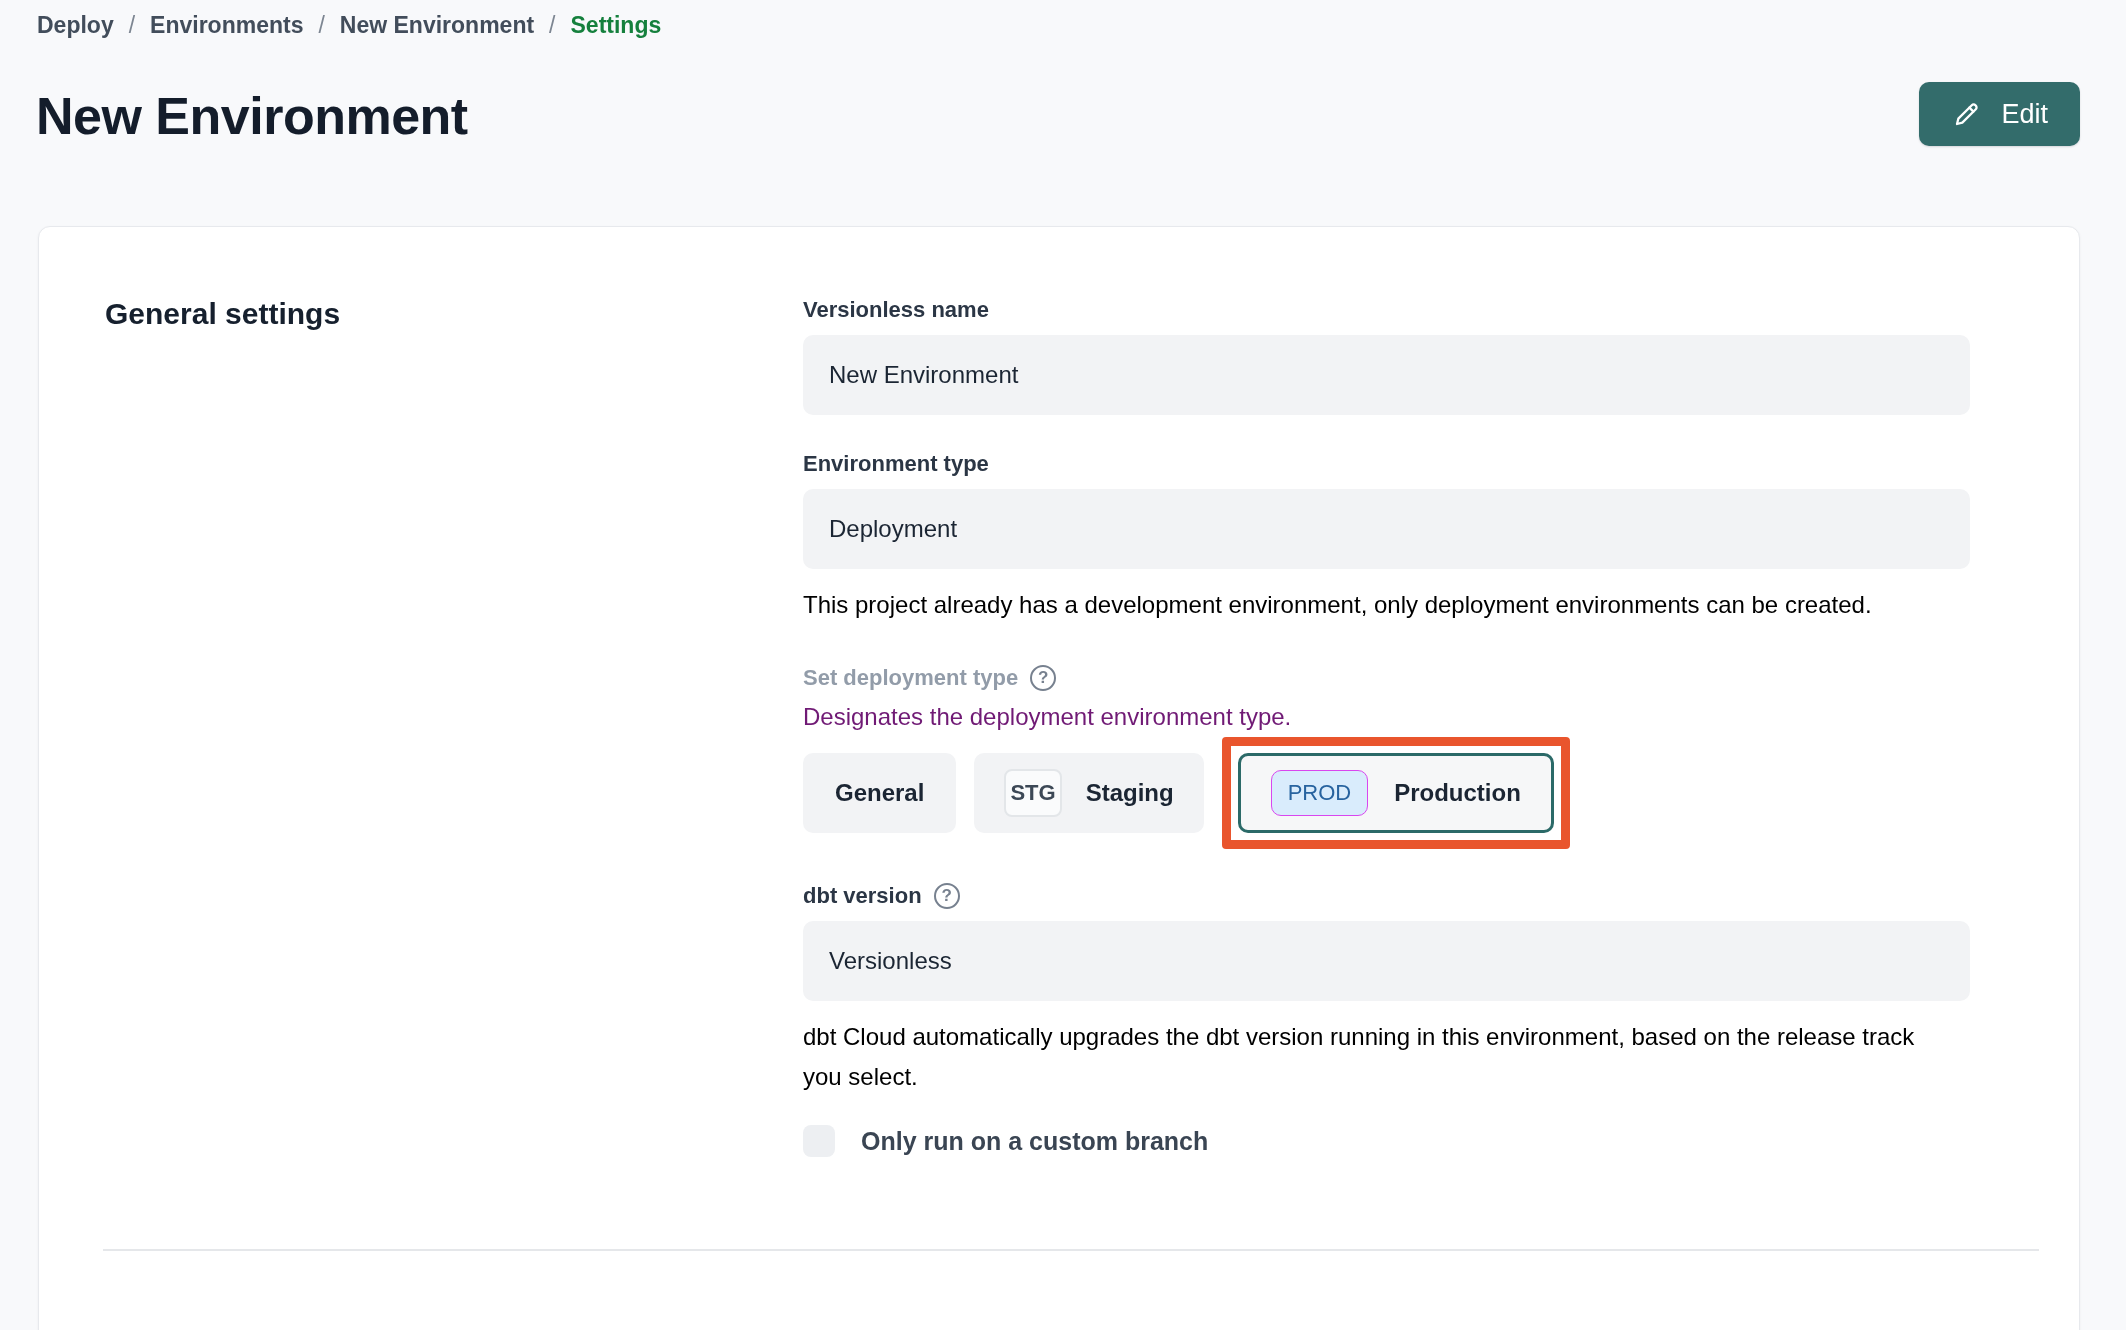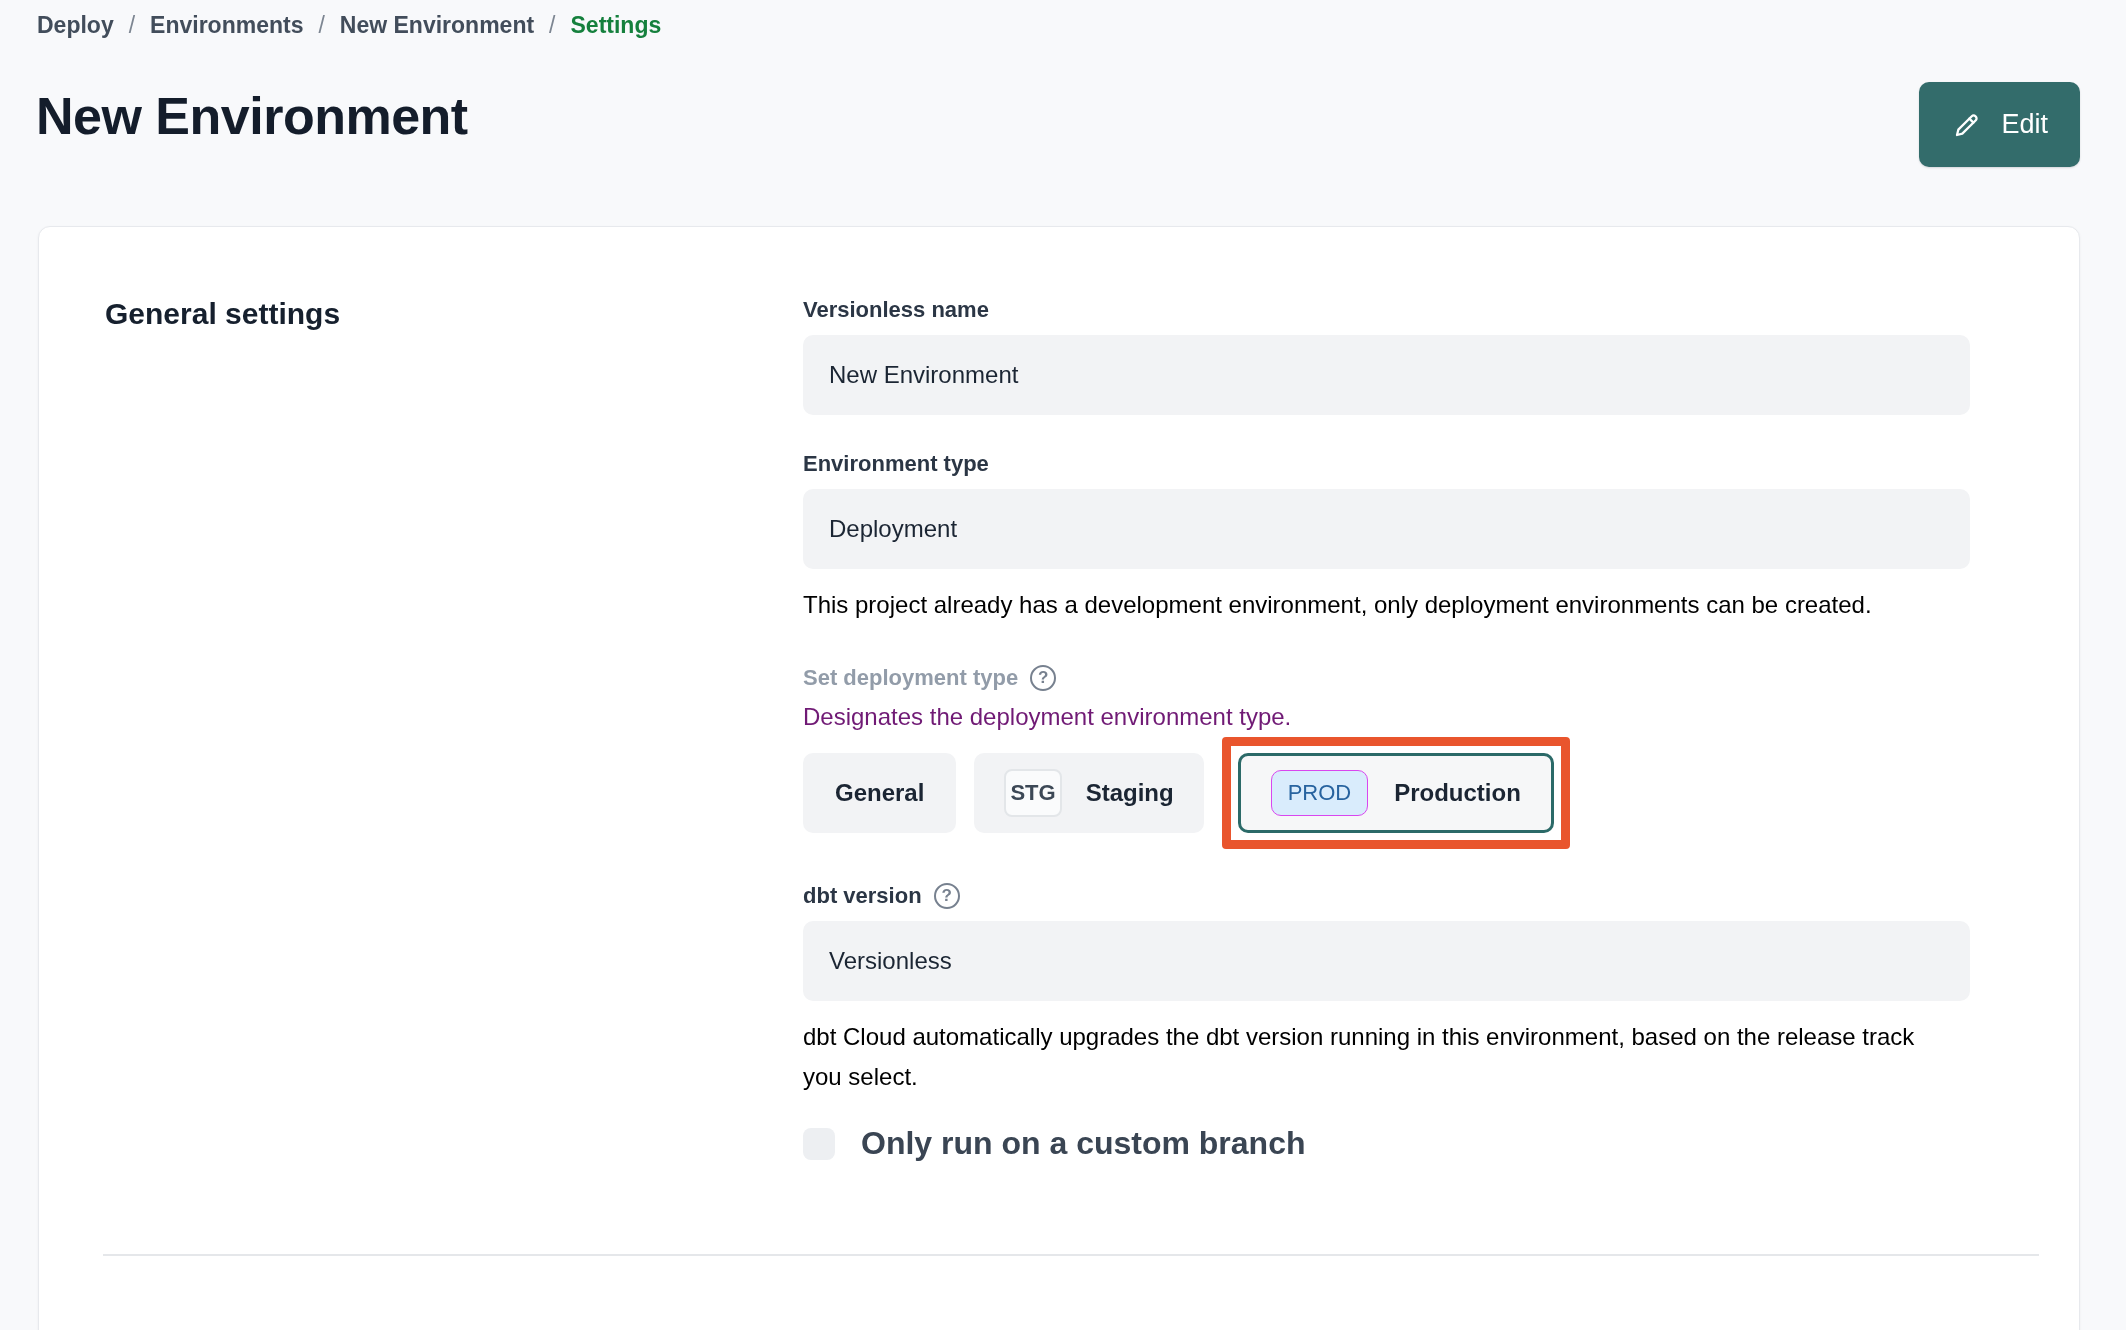--- a/index.html
+++ b/index.html
@@ -21,21 +21,21 @@
   .breadcrumb .sep { color: #7d8692; font-weight: 400; }
   .breadcrumb .current { color: #15803d; font-weight: 700; }
 
   .page-title {
     position: absolute; left: 36px; top: 86px;
     font-size: 52px; font-weight: 700; color: #141d2b; letter-spacing: -0.5px;
   }
 
   .edit-btn {
     position: absolute; top: 82px; right: 46px;
-    height: 85px; padding: 0 32px;
+    height: 64px; padding: 0 32px;
     background: #336c6b; color: #ffffff;
     border: none; border-radius: 10px;
     display: flex; align-items: center; gap: 18px;
     font-family: "Liberation Sans", sans-serif;
     font-size: 27px; font-weight: 400; cursor: pointer;
     box-shadow: 0 1px 2px rgba(20,30,40,.15);
   }
   .edit-btn svg { width: 32px; height: 32px; }
 
   
@@ -112,21 +112,21 @@
     background: #d9ecfc; border: 1px solid #d946ef; color: #27639f;
     font-size: 22px; font-weight: 400;
     padding: 9px 16px; border-radius: 10px; margin-right: 26px;
   }
 
   .checkbox-row { display: flex; align-items: center; gap: 26px; margin-top: 28px; }
   .checkbox {
     width: 32px; height: 32px; background: #edeff2; border-radius: 8px;
     cursor: pointer;
   }
-  .checkbox-label { font-size: 32px; font-weight: 700; color: #3a4553; }
+  .checkbox-label { font-size: 25px; font-weight: 700; color: #3a4553; }
 
   .divider {
     border: none; border-top: 2px solid #e5e7ea;
     margin: 92px 40px 0 64px;
   }
 </style>
 </head>
 <body>
 
 <nav class="breadcrumb">

